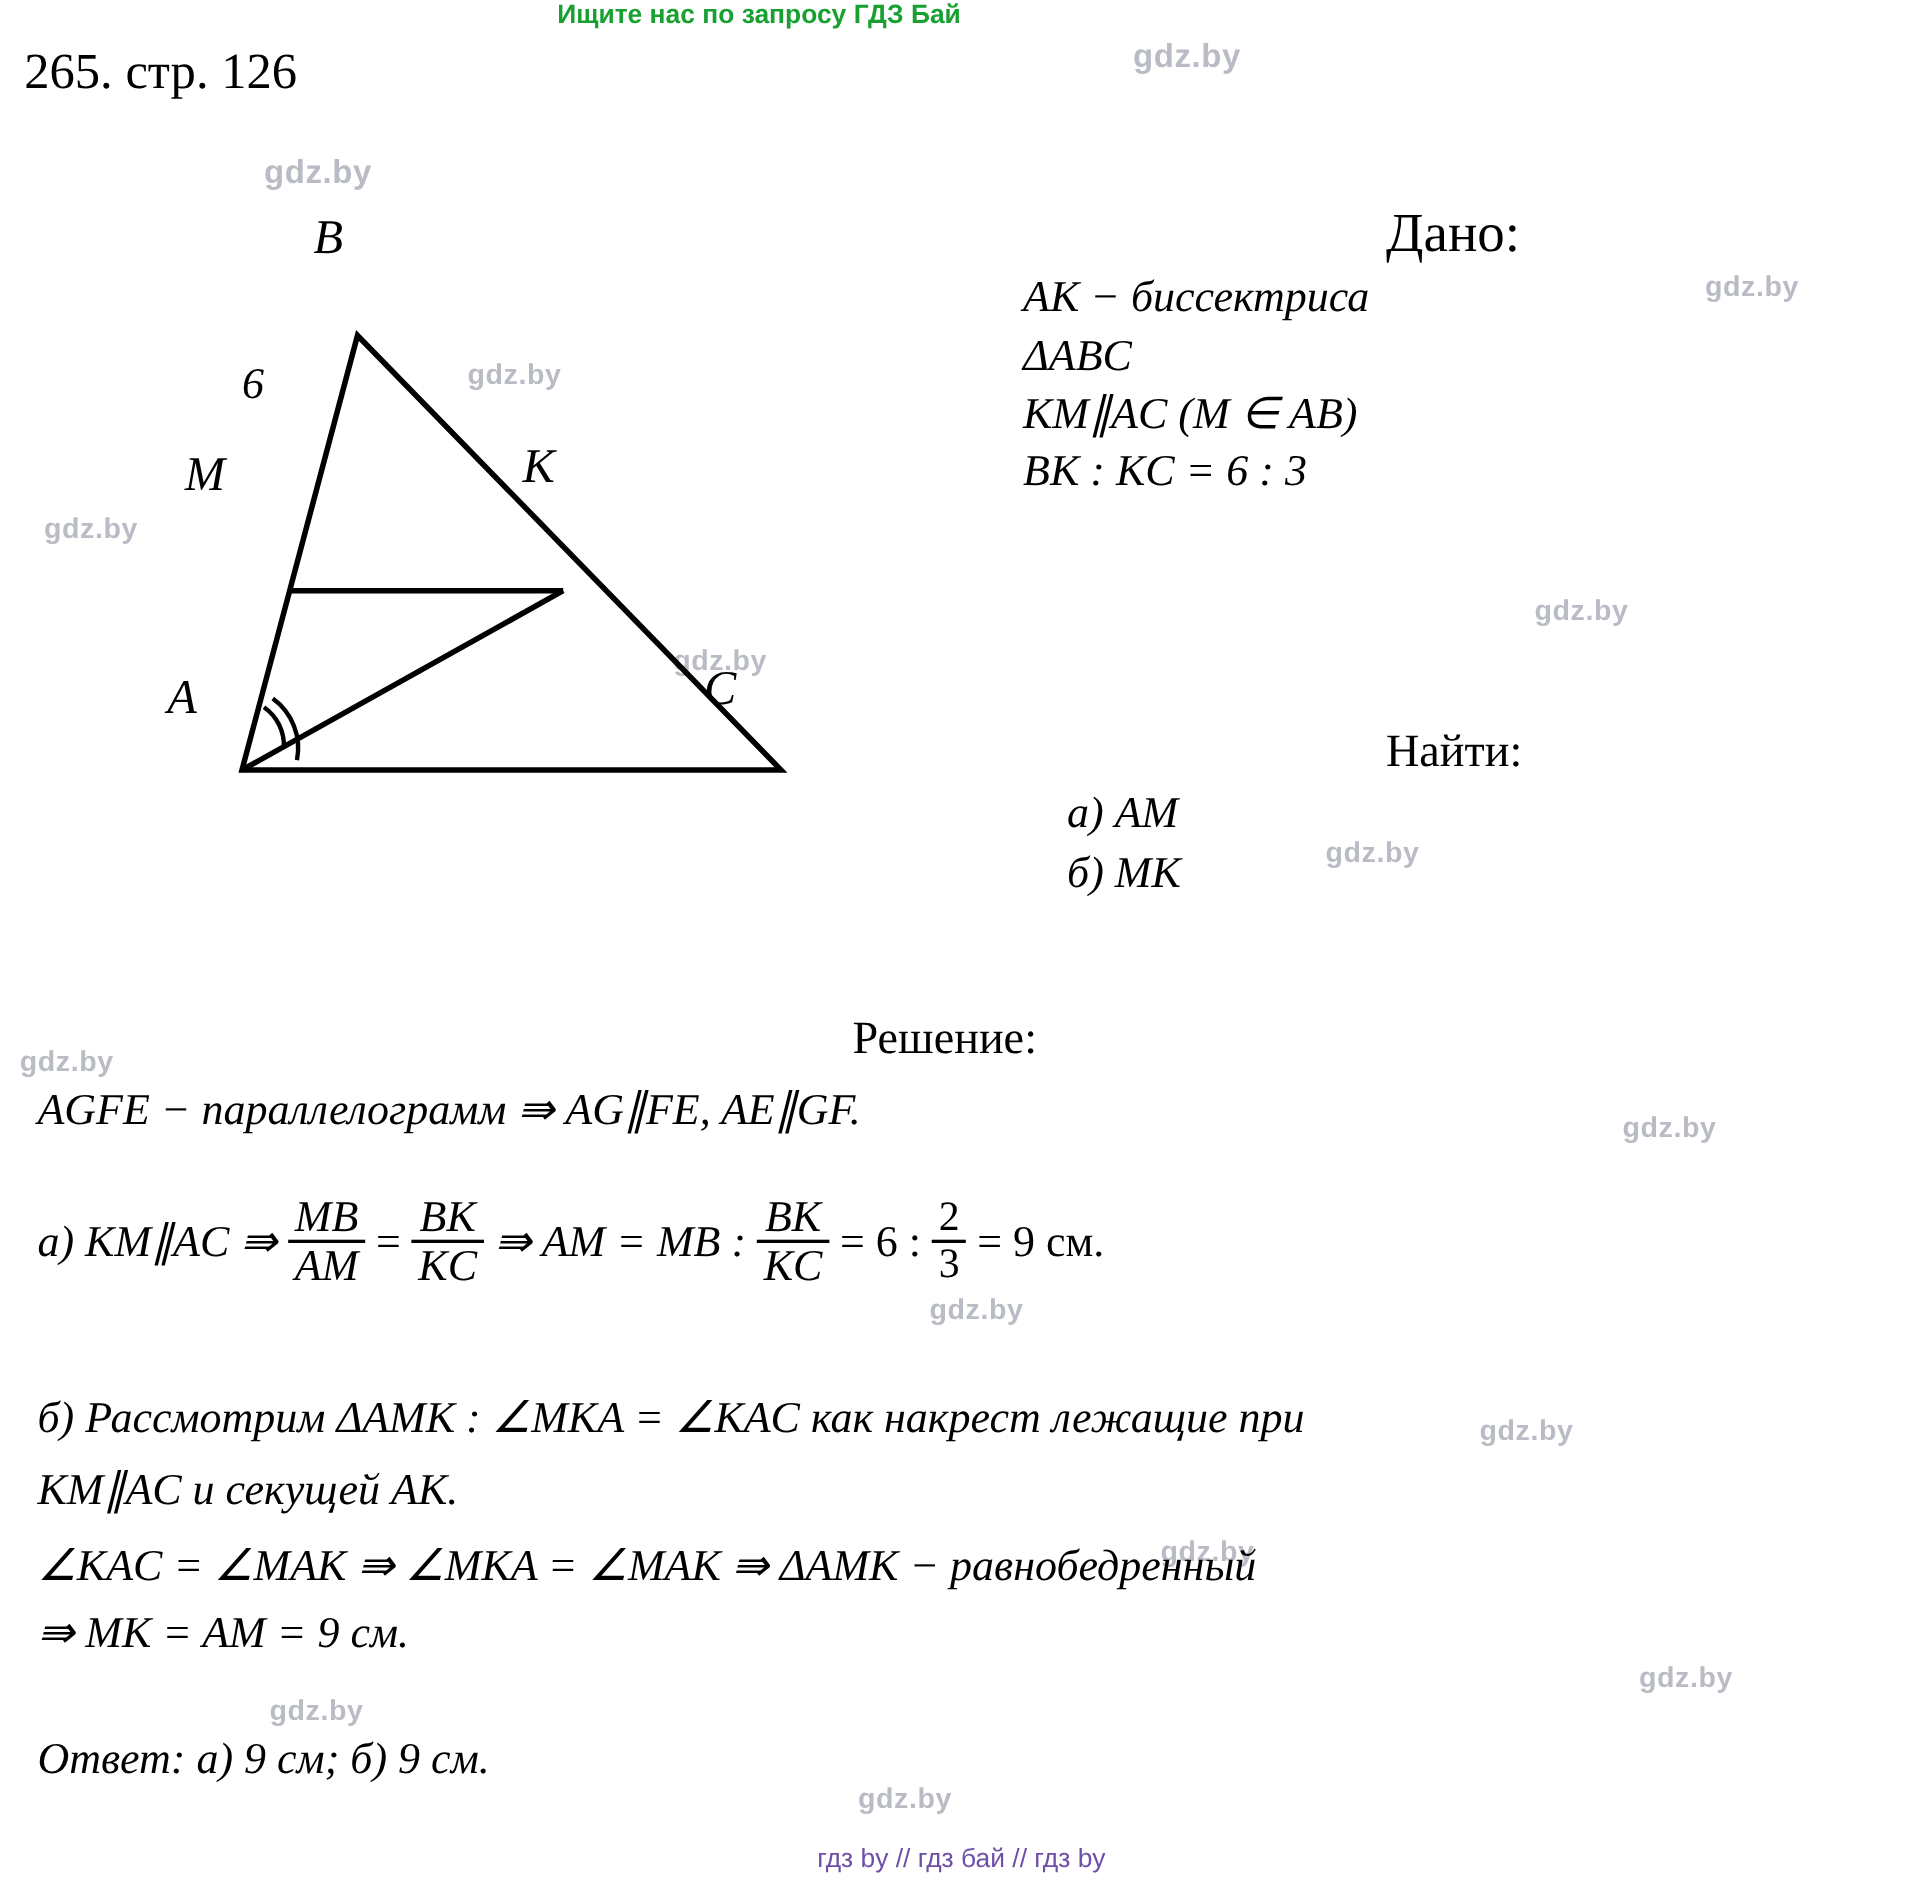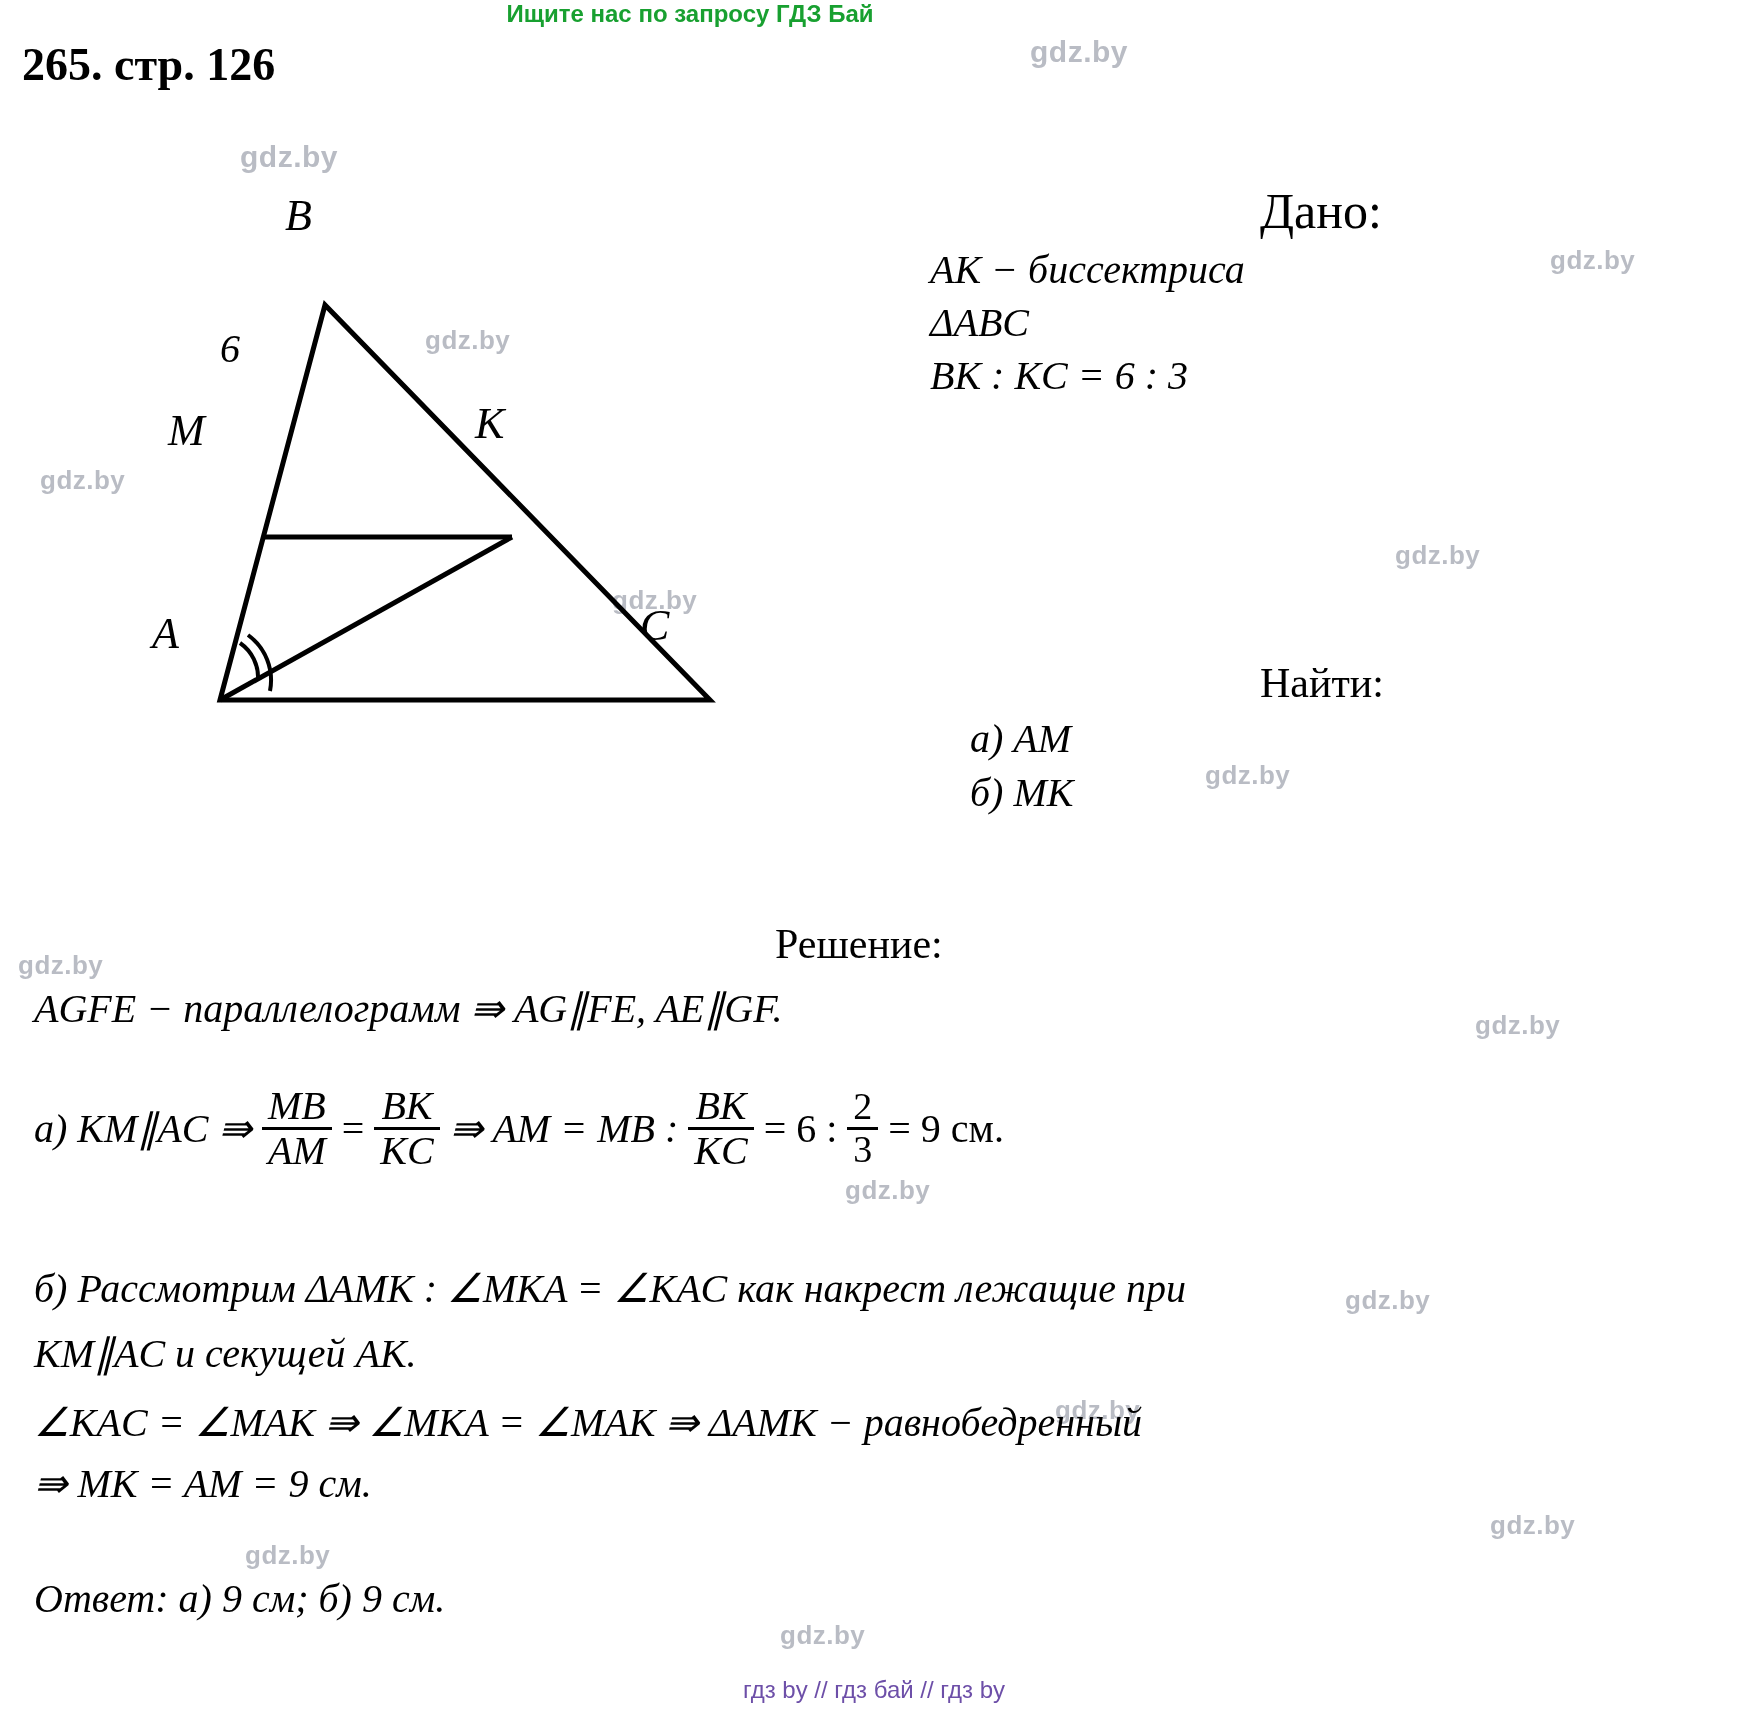--- a/index.html
+++ b/index.html
@@ -53,21 +53,21 @@
     font-size: 24px;
     font-weight: normal;
   }
 
   
   #task-heading {
     position: absolute;
     left: 22px;
     top: 38px;
     font-size: 46px;
-    font-weight: bold;
+    font-weight: normal;
     font-family: "Liberation Serif", serif;
   }
 
   
   .given-block {
     position: absolute;
     left: 930px;
     top: 178px;
     font-size: 40px;
     line-height: 1.32;
@@ -185,20 +185,21 @@
   <div class="fig-label" style="left:48px;  top:205px;">M</div>
   <div class="fig-label" style="left:355px; top:198px;">K</div>
   <div class="fig-label" style="left:32px;  top:408px;">A</div>
   <div class="fig-label" style="left:520px; top:400px;">C</div>
 </div>
 
 <div class="given-block">
   <div class="given-title">Дано:</div>
   <div class="given-line it">AK − биссектриса</div>
   <div class="given-line it">ΔABC</div>
+  <div class="given-line it">KM∥AC (M ∈ AB)</div>
   <div class="given-line it">BK : KC = 6 : 3</div>
 </div>
 
 <div class="find-block">
   <div class="find-title">Найти:</div>
   <div class="find-item it">а) AM</div>
   <div class="find-item it">б) MK</div>
 </div>
 
 <div id="solution-title">Решение:</div>

